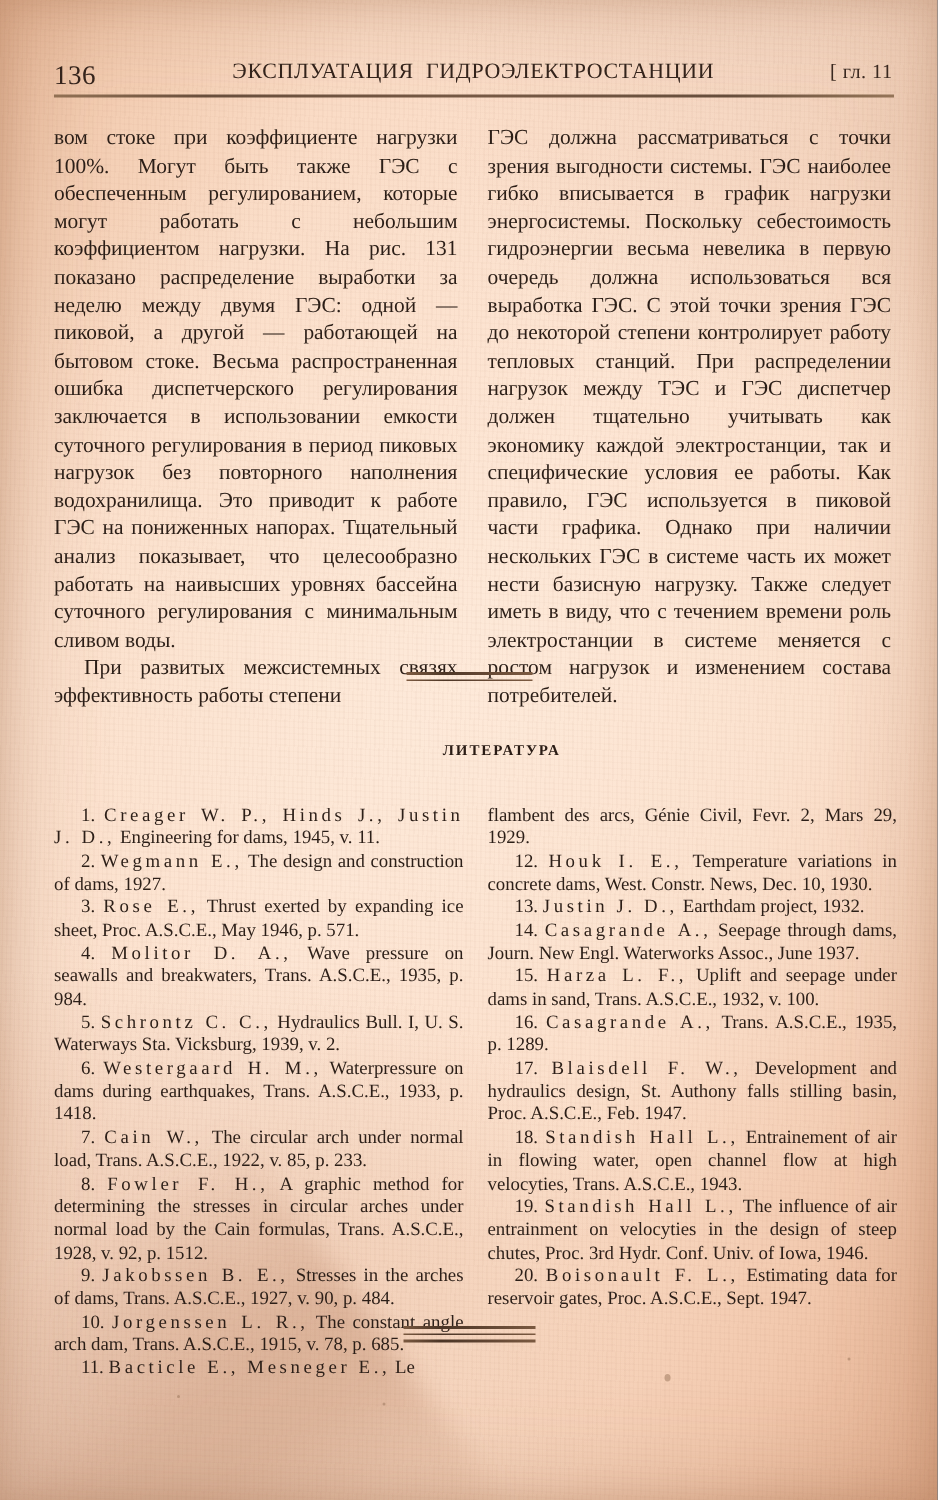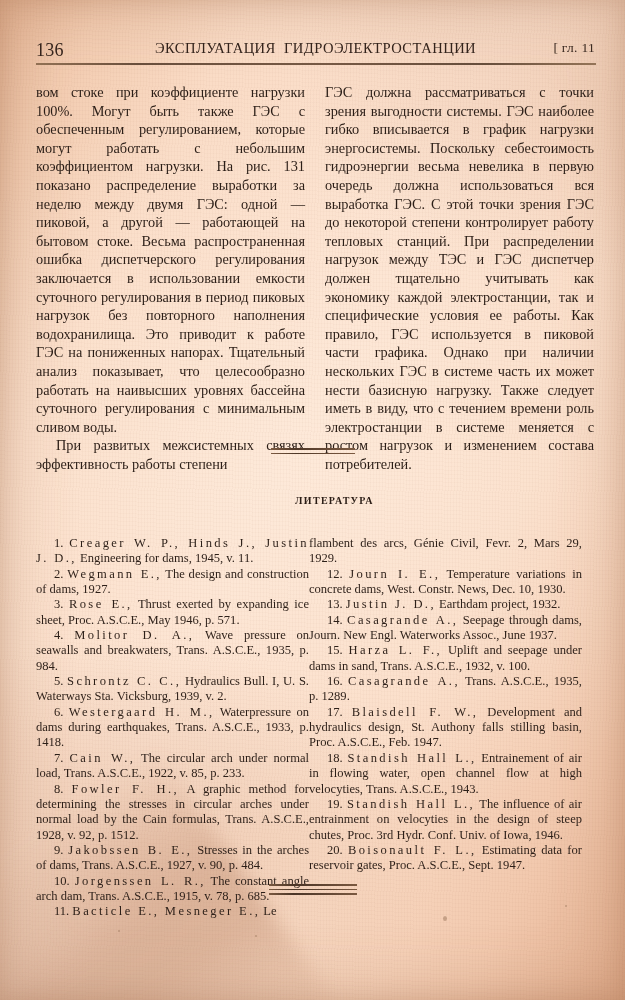--- a/index.html
+++ b/index.html
@@ -143,20 +143,21 @@
     padding-left: 44px;
   }
 
   
   .bib {
     position: absolute;
     left: 36px;
     top: 536px;
     width: 562px;
     display: flex;
+    gap: 16px;
   }
   .bib-col { width: 273px; }
   .bib-col p {
     margin: 0;
     font-size: 12.55px;
     line-height: 15.35px;
     text-align: justify;
     text-justify: inter-word;
     text-indent: 18px;
     color: #2c1f18;
@@ -225,21 +226,21 @@
           <p><span>5. </span><span class="au">Schrontz C. C.,</span><span> Hydraulics Bull. I, U. S. Waterways Sta. Vicksburg, 1939, v. 2.</span></p>
           <p><span>6. </span><span class="au">Westergaard H. M.,</span><span> Waterpressure on dams during earthquakes, Trans. A.S.C.E., 1933, p. 1418.</span></p>
           <p><span>7. </span><span class="au">Cain W.,</span><span> The circular arch under normal load, Trans. A.S.C.E., 1922, v. 85, p. 233.</span></p>
           <p><span>8. </span><span class="au">Fowler F. H.,</span><span> A graphic method for determining the stresses in circular arches under normal load by the Cain formulas, Trans. A.S.C.E., 1928, v. 92, p. 1512.</span></p>
           <p><span>9. </span><span class="au">Jakobssen B. E.,</span><span> Stresses in the arches of dams, Trans. A.S.C.E., 1927, v. 90, p. 484.</span></p>
           <p><span>10. </span><span class="au">Jorgenssen L. R.,</span><span> The constant angle arch dam, Trans. A.S.C.E., 1915, v. 78, p. 685.</span></p>
           <p><span>11. </span><span class="au">Bacticle E., Mesneger E.,</span><span> Le</span></p>
         </div>
       <div class="bib-col" id="bib-right">
           <p class="cont"><span>flambent des arcs, Génie Civil, Fevr. 2, Mars 29, 1929.</span></p>
-          <p><span>12. </span><span class="au">Journ I. E.,</span><span> Temperature variations in concrete dams, West. Constr. News, Dec. 10, 1930.</span></p>
+          <p><span>12. </span><span class="au">Houk I. E.,</span><span> Temperature variations in concrete dams, West. Constr. News, Dec. 10, 1930.</span></p>
           <p><span>13. </span><span class="au">Justin J. D.,</span><span> Earthdam project, 1932.</span></p>
           <p><span>14. </span><span class="au">Casagrande A.,</span><span> Seepage through dams, Journ. New Engl. Waterworks Assoc., June 1937.</span></p>
           <p><span>15. </span><span class="au">Harza L. F.,</span><span> Uplift and seepage under dams in sand, Trans. A.S.C.E., 1932, v. 100.</span></p>
           <p><span>16. </span><span class="au">Casagrande A.,</span><span> Trans. A.S.C.E., 1935, p. 1289.</span></p>
           <p><span>17. </span><span class="au">Blaisdell F. W.,</span><span> Development and hydraulics design, St. Authony falls stilling basin, Proc. A.S.C.E., Feb. 1947.</span></p>
           <p><span>18. </span><span class="au">Standish Hall L.,</span><span> Entrainement of air in flowing water, open channel flow at high velocyties, Trans. A.S.C.E., 1943.</span></p>
           <p><span>19. </span><span class="au">Standish Hall L.,</span><span> The influence of air entrainment on velocyties in the design of steep chutes, Proc. 3rd Hydr. Conf. Univ. of Iowa, 1946.</span></p>
           <p><span>20. </span><span class="au">Boisonault F. L.,</span><span> Estimating data for reservoir gates, Proc. A.S.C.E., Sept. 1947.</span></p>
         </div>
     </div>

